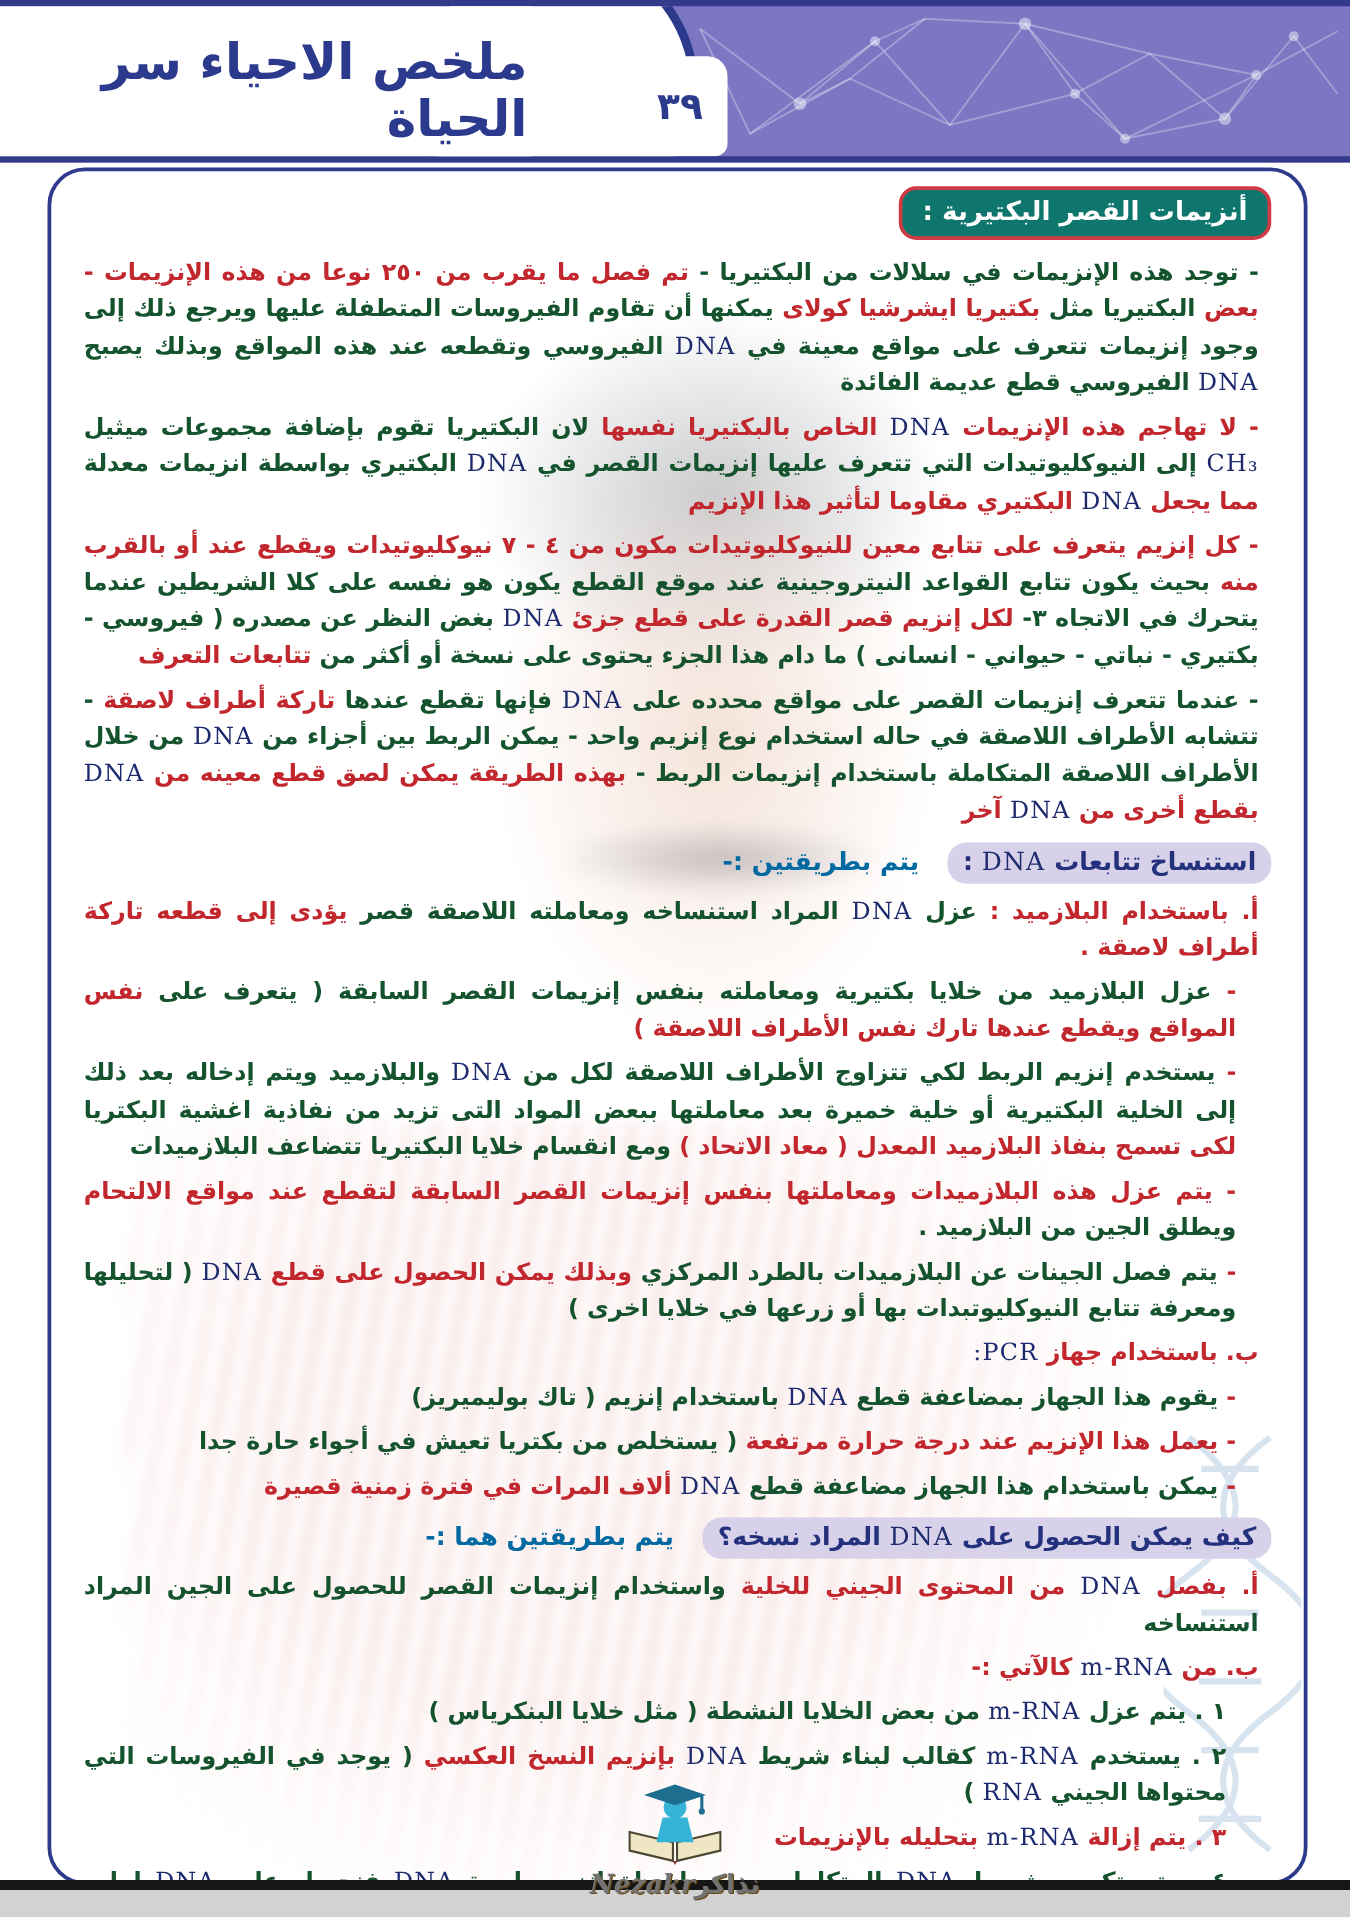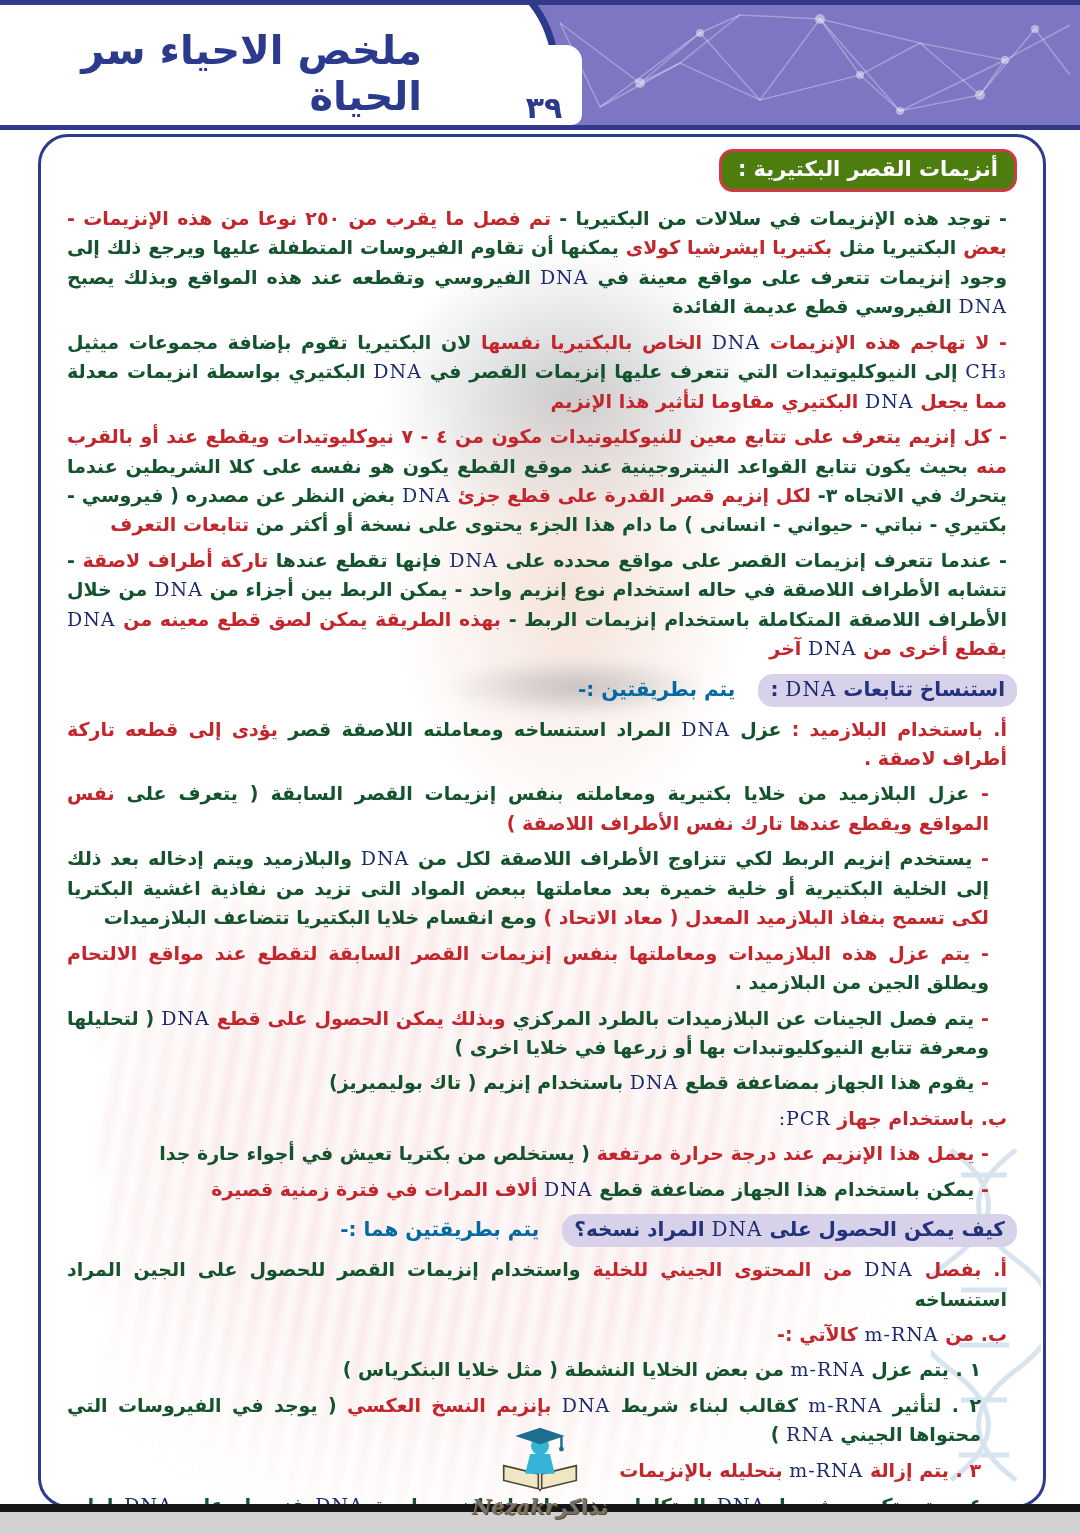--- a/index.html
+++ b/index.html
@@ -9,21 +9,21 @@
   
   .banner{position:absolute;top:0;left:0;right:0;height:120px;background:#7c76c3;
           border-top:5px solid #33398b;border-bottom:5px solid #33398b;overflow:hidden;z-index:3;}
   .net{position:absolute;top:0;left:0;}
   .title-circle{position:absolute;left:330px;top:-48px;width:215px;height:215px;background:#ffffff;
                 border:7px solid #2c3a8d;border-radius:50%;}
   .title-blob{position:absolute;left:0;top:-10px;width:425px;height:140px;background:#ffffff;}
   .banner-title{position:absolute;left:2px;top:22px;width:420px;direction:rtl;
                 color:#2c3a8d;font-size:40px;font-weight:700;letter-spacing:-1px;}
   .page-tab{position:absolute;left:506px;top:40px;width:76px;height:80px;background:#ffffff;
-            border-radius:16px 16px 10px 10px;display:flex;align-items:flex-end;justify-content:center;
+            border-radius:16px 16px 10px 10px;display:flex;align-items:center;justify-content:center;
             color:#2c3a8d;font-size:30px;font-weight:700;}
 
   
   .content{position:absolute;top:134px;left:38px;right:34px;bottom:26px;background:#ffffff;
            border:3px solid #2e3a8c;border-radius:30px;overflow:hidden;z-index:2;
            padding:10px 26px 40px 26px;direction:rtl;}
   .content-inner{position:relative;z-index:2;}
 
   
   .wm{position:absolute;inset:0;z-index:1;pointer-events:none;filter:blur(6px);}
@@ -45,21 +45,21 @@
   .ind1{padding-right:10px;}
   .ind2{padding-right:28px;}
   .ind3{padding-right:36px;}
   .seg.b{color:#14532d;}
   .seg.r{color:#c1272d;}
   .seg.d{font-family:"DejaVu Serif","Liberation Serif",serif;font-weight:500;color:#1d2a6e;letter-spacing:1px;}
   .seg.hb{color:#24317c;}
   .seg.hd{font-family:"DejaVu Serif","Liberation Serif",serif;font-weight:500;color:#1d2a6e;letter-spacing:1px;}
 
   .badge-line{margin:2px 0 12px 0;text-align:right;}
-  .sec-badge{display:inline-block;background:#4d7c0f;color:#ffffff;border:3px solid #cf3b45;
+  .sec-badge{display:inline-block;background:#0f766e;color:#ffffff;border:3px solid #cf3b45;
              border-radius:14px;padding:5px 16px 8px 16px;font-size:21px;font-weight:700;}
   .heading-line{margin:10px 0 8px 0;text-align:right;}
   .hl-badge{display:inline-block;background:#d8d1ea;border-radius:15px;
             padding:3px 12px 6px 12px;font-size:20px;font-weight:700;color:#24317c;}
   .after-text{color:#0369a1;font-size:20px;font-weight:700;margin-right:18px;}
 
   
   .logo{position:absolute;left:50%;bottom:16px;transform:translateX(-50%);z-index:6;text-align:center;width:140px;}
   .logo-text{direction:ltr;font-size:21px;font-weight:700;color:#737373;
              text-shadow:1px 1px 0 #6b4a12;line-height:1;}
@@ -134,33 +134,33 @@
 
       <div class="heading-line">
         <span class="hl-badge"><span class="seg hb">استنساخ تتابعات </span><span class="seg hd">DNA</span><span class="seg hb"> :</span></span>
         <span class="after-text">يتم بطريقتين :-</span>
       </div>
       <div class="para ind1"><span class="seg r">أ.  </span><span class="seg r">باستخدام البلازميد : </span><span class="seg b">عزل </span><span class="seg d">DNA</span><span class="seg b"> المراد استنساخه ومعاملته اللاصقة قصر </span><span class="seg r">يؤدى إلى قطعه تاركة أطراف لاصقة .</span></div>
       <div class="para ind2"><span class="seg r">-  </span><span class="seg b">عزل البلازميد من خلايا بكتيرية ومعاملته بنفس إنزيمات القصر السابقة ( يتعرف على </span><span class="seg r">نفس المواقع ويقطع عندها تارك نفس الأطراف اللاصقة )</span></div>
       <div class="para ind2"><span class="seg r">-  </span><span class="seg b">يستخدم إنزيم الربط لكي تتزاوج الأطراف اللاصقة لكل من </span><span class="seg d">DNA</span><span class="seg b"> والبلازميد ويتم إدخاله بعد ذلك إلى الخلية البكتيرية أو خلية خميرة بعد معاملتها ببعض المواد التى تزيد من نفاذية اغشية البكتريا </span><span class="seg r">لكى تسمح بنفاذ البلازميد المعدل ( معاد الاتحاد ) </span><span class="seg b">ومع انقسام خلايا البكتيريا تتضاعف البلازميدات</span></div>
       <div class="para ind2"><span class="seg r">-  </span><span class="seg r">يتم عزل هذه البلازميدات ومعاملتها بنفس إنزيمات القصر السابقة لتقطع عند مواقع الالتحام </span><span class="seg b">ويطلق الجين من البلازميد .</span></div>
       <div class="para ind2"><span class="seg r">-  </span><span class="seg b">يتم فصل الجينات عن البلازميدات بالطرد المركزي </span><span class="seg r">وبذلك يمكن الحصول على قطع </span><span class="seg d">DNA</span><span class="seg b"> ( لتحليلها ومعرفة تتابع النيوكليوتبدات بها أو زرعها في خلايا اخرى )</span></div>
+      <div class="para ind1"><span class="seg r">ب.  </span><span class="seg r">باستخدام جهاز </span><span class="seg d">PCR:</span></div>
       <div class="para ind2"><span class="seg r">-  </span><span class="seg b">يقوم هذا الجهاز بمضاعفة قطع </span><span class="seg d">DNA</span><span class="seg b"> باستخدام إنزيم ( تاك بوليميريز)</span></div>
-      <div class="para ind1"><span class="seg r">ب.  </span><span class="seg r">باستخدام جهاز </span><span class="seg d">PCR:</span></div>
       <div class="para ind2"><span class="seg r">-  </span><span class="seg r">يعمل هذا الإنزيم عند درجة حرارة مرتفعة </span><span class="seg b">( يستخلص من بكتريا تعيش في أجواء حارة جدا</span></div>
       <div class="para ind2"><span class="seg r">-  </span><span class="seg b">يمكن باستخدام هذا الجهاز مضاعفة قطع </span><span class="seg d">DNA</span><span class="seg r"> ألاف المرات في فترة زمنية قصيرة</span></div>
 
       <div class="heading-line">
         <span class="hl-badge"><span class="seg hb">كيف يمكن الحصول على </span><span class="seg hd">DNA</span><span class="seg hb"> المراد نسخه؟</span></span>
         <span class="after-text">يتم بطريقتين هما :-</span>
       </div>
       <div class="para ind1"><span class="seg r">أ.  </span><span class="seg r">بفصل </span><span class="seg d">DNA</span><span class="seg r"> من المحتوى الجيني للخلية </span><span class="seg b">واستخدام إنزيمات القصر للحصول على الجين المراد استنساخه</span></div>
       <div class="para ind1"><span class="seg r">ب.  </span><span class="seg r">من </span><span class="seg d">m-RNA</span><span class="seg r"> كالآتي :-</span></div>
       <div class="para ind3"><span class="seg b">١ .  </span><span class="seg b">يتم عزل </span><span class="seg d">m-RNA</span><span class="seg b"> من بعض الخلايا النشطة ( مثل خلايا البنكرياس )</span></div>
-      <div class="para ind3"><span class="seg b">٢ .  </span><span class="seg b">لتأثير </span><span class="seg d">m-RNA</span><span class="seg b"> كقالب لبناء شريط </span><span class="seg d">DNA</span><span class="seg r"> بإنزيم النسخ العكسي </span><span class="seg b">( يوجد في الفيروسات التي محتواها الجيني </span><span class="seg d">RNA</span><span class="seg b"> )</span></div>
+      <div class="para ind3"><span class="seg b">٢ .  </span><span class="seg b">يستخدم </span><span class="seg d">m-RNA</span><span class="seg b"> كقالب لبناء شريط </span><span class="seg d">DNA</span><span class="seg r"> بإنزيم النسخ العكسي </span><span class="seg b">( يوجد في الفيروسات التي محتواها الجيني </span><span class="seg d">RNA</span><span class="seg b"> )</span></div>
       <div class="para ind3"><span class="seg r">٣ .  </span><span class="seg r">يتم إزالة </span><span class="seg d">m-RNA</span><span class="seg r"> بتحليله بالإنزيمات</span></div>
       <div class="para ind3"><span class="seg b">٤ .  </span><span class="seg b">يتم تكوين شريط </span><span class="seg d">DNA</span><span class="seg b"> المتكامل معه بواسطة إنزيم بلمرة </span><span class="seg d">DNA</span><span class="seg b"> فنحصل على </span><span class="seg d">DNA</span><span class="seg b"> لولب مزدوج</span></div>
 
     </div>
   </div>
 
   <div class="logo">
     <svg width="84" height="66" viewBox="0 0 100 80">
       <g>
         <path d="M6,48 L48,58 L48,76 L6,66 Z" fill="#efe6c4" stroke="#4a4630" stroke-width="2"></path>

